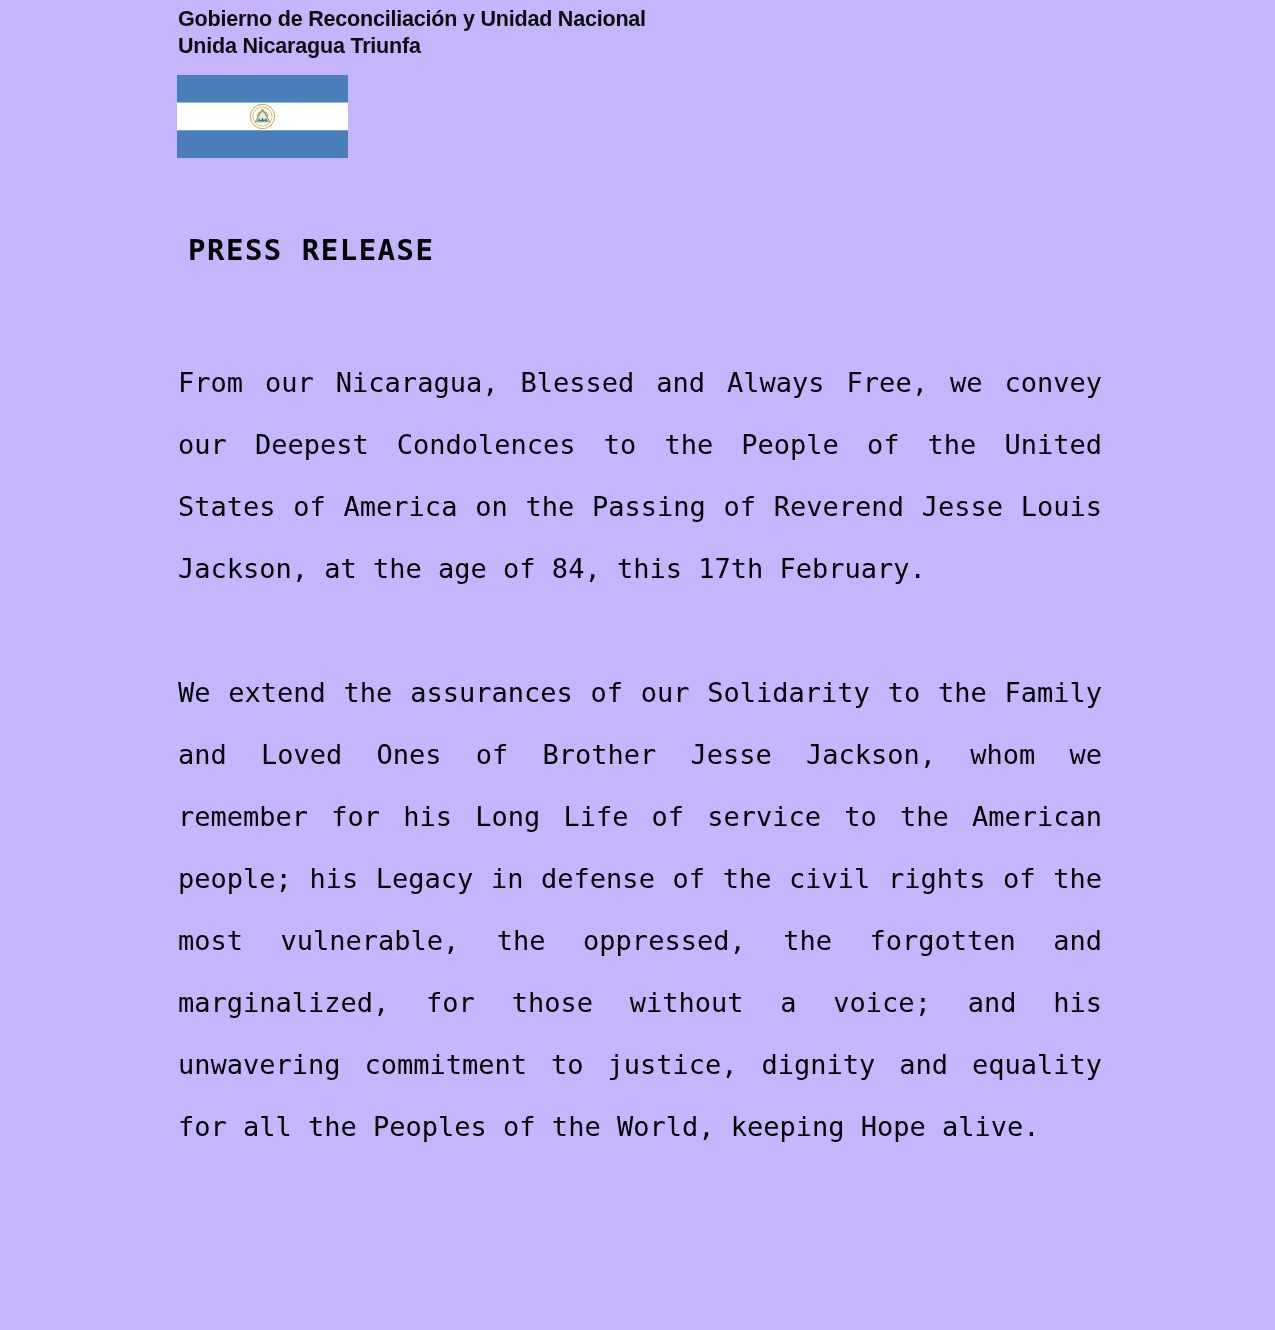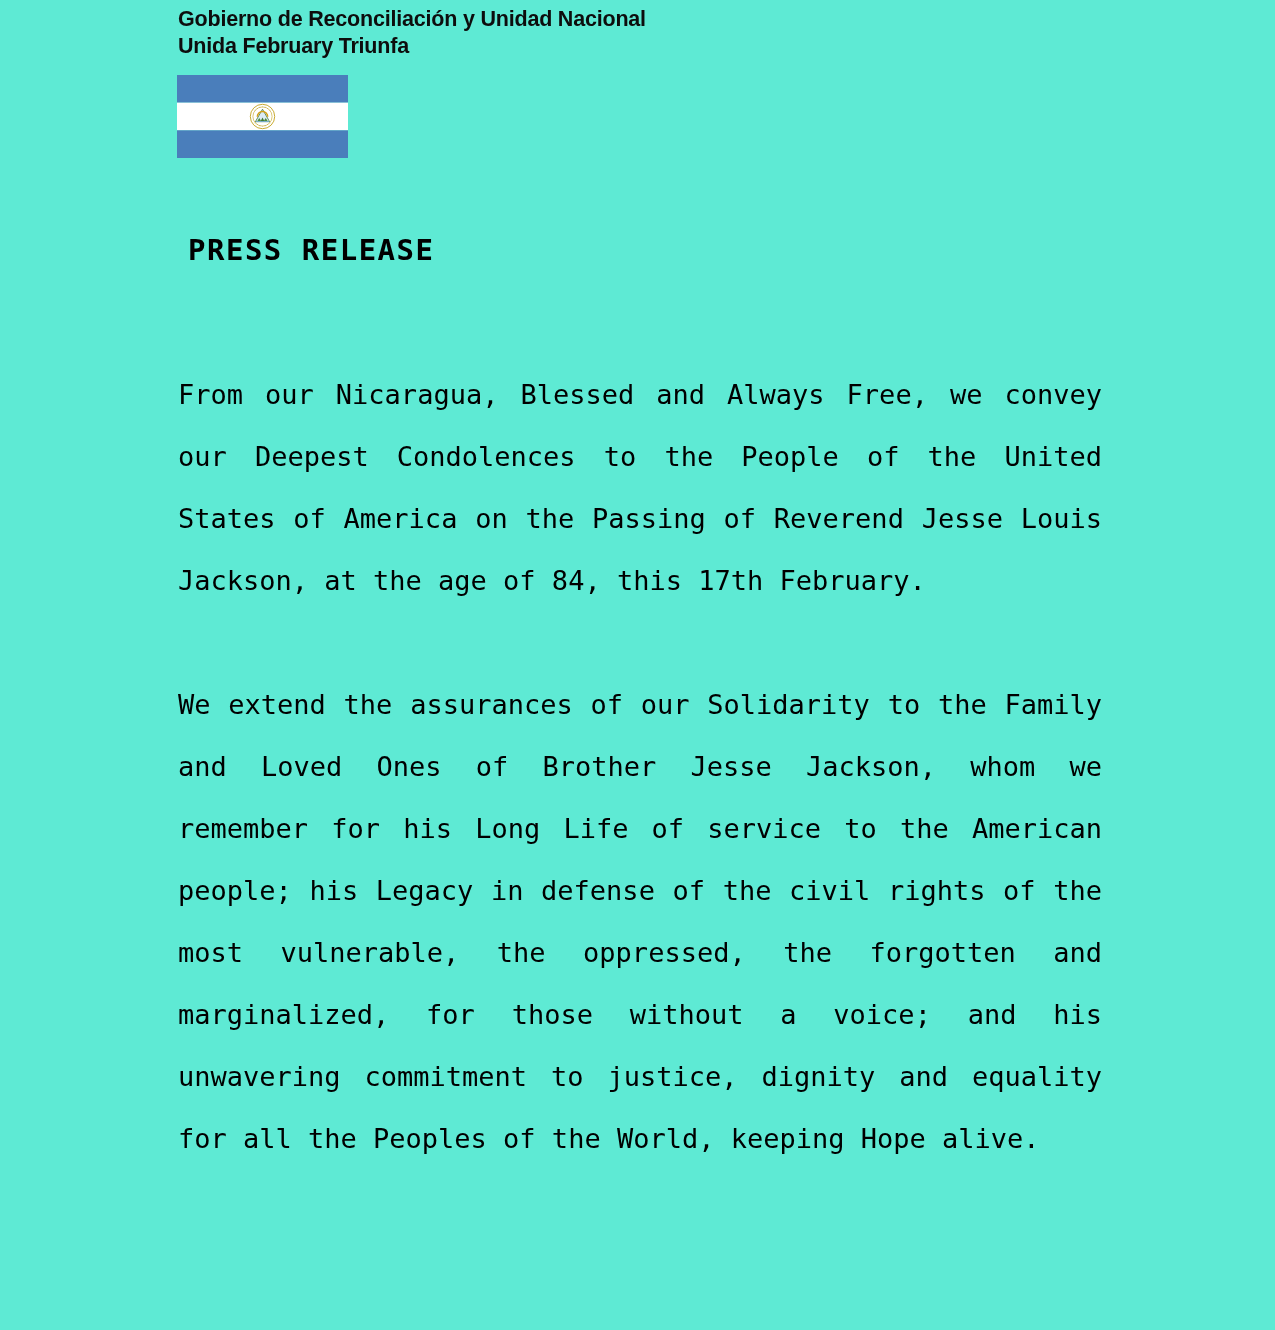--- a/index.html
+++ b/index.html
@@ -16,21 +16,21 @@
     color: #000000;
     -webkit-font-smoothing: antialiased;
   }
 
   .page {
     position: absolute;
     left: 0;
     top: 0;
     width: 1275px;
     height: 1330px;
-    background: #5eead4;
+    background: #c4b5fd;
   }
 
   
   .letterhead {
     position: absolute;
     left: 178px;
     top: 6px;
     width: 940px;
   }
   .letterhead-line {
@@ -71,21 +71,21 @@
     line-height: 36px;
     letter-spacing: 1.5px;
     color: #000000;
     white-space: nowrap;
   }
 
   
   .body-copy {
     position: absolute;
     left: 178px;
-    top: 364px;
+    top: 352px;
     width: 924px;
   }
   .para {
     font-family: "DejaVu Sans Mono", "Liberation Mono", monospace;
     font-size: 27px;
     line-height: 62px;
     color: #000000;
     margin: 0;
     text-align: justify;
     text-justify: inter-word;
@@ -95,21 +95,21 @@
     margin-top: 62px;
   }
 </style>
 </head>
 <body>
 
 <div class="page">
 
   <div class="letterhead">
     <div class="letterhead-line">Gobierno de Reconciliación y Unidad Nacional</div>
-    <div class="letterhead-line">Unida February Triunfa</div>
+    <div class="letterhead-line">Unida Nicaragua Triunfa</div>
   </div>
 
   <div class="flag-wrap">
     <svg class="flag" viewBox="0 0 171 83" preserveAspectRatio="none">
       <rect x="0" y="0" width="171" height="27.67" fill="#4A7EBB"></rect>
       <rect x="0" y="27.67" width="171" height="27.66" fill="#FFFFFF"></rect>
       <rect x="0" y="55.33" width="171" height="27.67" fill="#4A7EBB"></rect>
 
       <g transform="translate(85.5 41.5)">
         <circle cx="0" cy="0" r="12.2" fill="#FFFFFF" stroke="#C2A21C" stroke-width="0.9"></circle>

